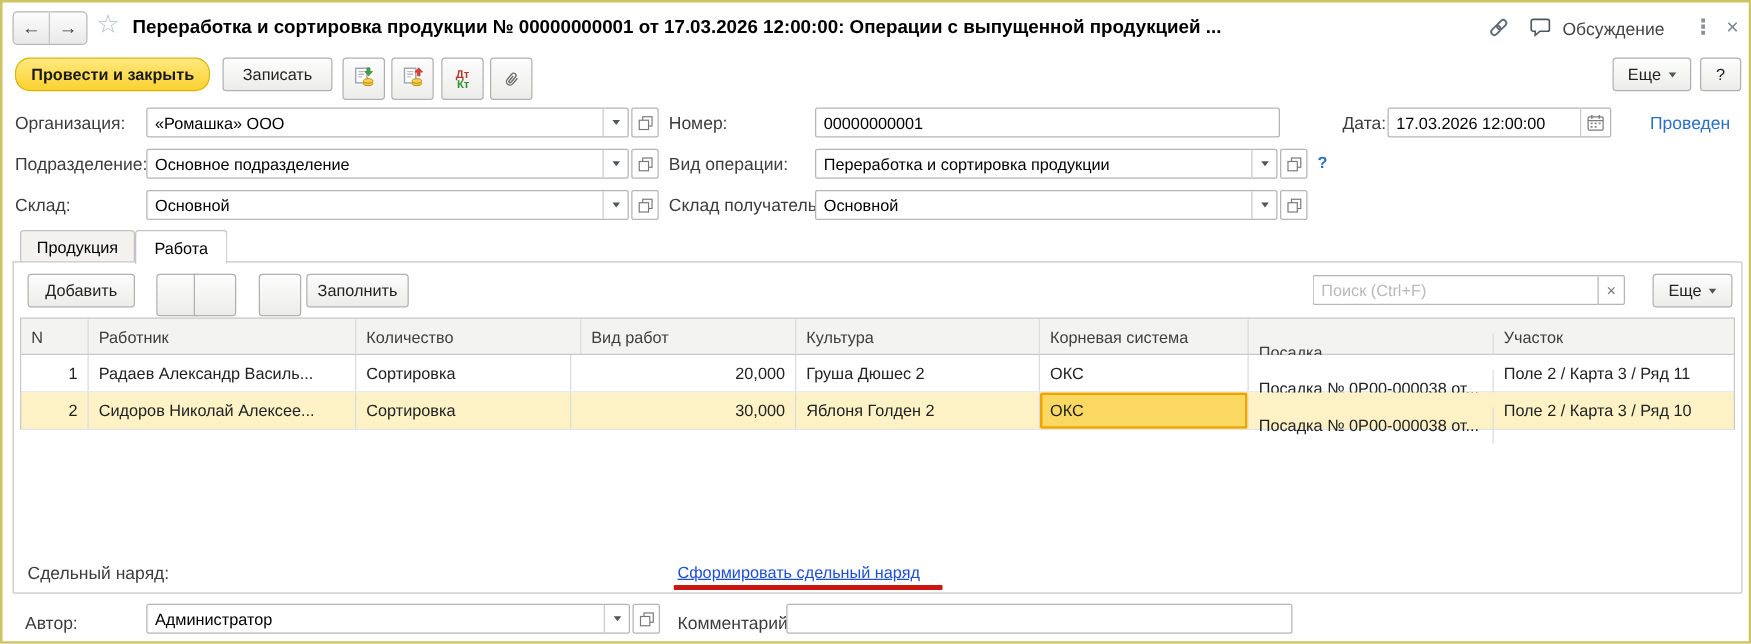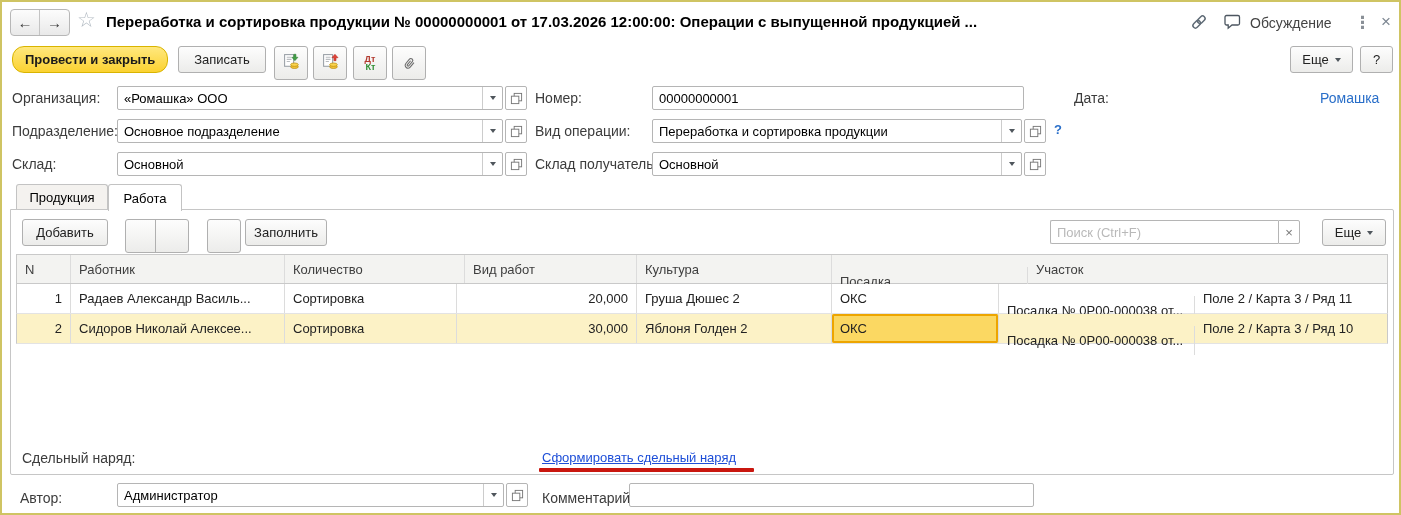--- a/index.html
+++ b/index.html
@@ -215,21 +215,38 @@
       </span>
   </div>
   <span class="abs openbtn" style="left:1022px; top:150px;">
     <svg width="13" height="13" viewBox="0 0 14 14">
         <rect x="4.5" y="1.5" width="8" height="8" fill="#fff" stroke="#777"></rect>
         <rect x="1.5" y="4.5" width="8" height="8" fill="#fff" stroke="#777"></rect>
       </svg>
   </span>
 
   <span class="abs lbl" style="left:1072px; top:88px;">Дата:</span>
-  <span class="abs lbl blue" style="left:1318px; top:88px;">Ромашка</span>
+  <div class="abs fld" style="left:1108px; top:84px; width:179px;">
+    <span class="txt">17.03.2026 12:00:00</span>
+    <span class="dd" style="width:24px;">
+      <svg width="15" height="15" viewBox="0 0 15 15">
+          <rect x="1.5" y="2.5" width="12" height="10.5" rx="1" fill="#fff" stroke="#7c7c7c"></rect>
+          <path d="M1.5 5.5h12" stroke="#7c7c7c"></path>
+          <path d="M4.5 1v3M10.5 1v3" stroke="#7c7c7c" stroke-width="1.2"></path>
+          <g fill="#8a8a8a">
+            <rect x="3.5" y="7" width="1.6" height="1.4"></rect>
+            <rect x="6.7" y="7" width="1.6" height="1.4"></rect>
+            <rect x="9.9" y="7" width="1.6" height="1.4"></rect>
+            <rect x="3.5" y="9.8" width="1.6" height="1.4"></rect>
+            <rect x="6.7" y="9.8" width="1.6" height="1.4"></rect>
+          </g>
+        </svg>
+    </span>
+  </div>
+  <span class="abs lbl blue" style="left:1318px; top:88px;">Проведен</span>
 
   <div class="tab tab-inactive" style="left:14px; width:92px;">Продукция</div>
   <div class="tab tab-active" style="left:106px; width:74px;">Работа</div>
 
   <div class="abs groupbox" style="left:8px; top:207px; width:1384px; height:266px;"></div>
 
   <button class="abs btn" style="left:20px; top:217px; width:86px; z-index:2;">Добавить</button>
   <button class="abs btn ibtn" style="left:123px; top:217px; width:31px; border-radius:3px 0 0 3px; z-index:2;">
     <svg width="15" height="15" viewBox="0 0 16 16">
         <path d="M8 2.2 L13.6 8 H10.6 V13.6 H5.4 V8 H2.4 Z" fill="#3d8bd6" stroke="#2d6bab" stroke-width="0.7"></path>
@@ -258,20 +275,21 @@
     <span>Еще</span>
       <span class="dd-arrow"></span>
   </button>
 
   <div class="trow thead" style="top:252px; z-index:2;">
     <div class="tc c0">N</div>
     <div class="tc c1">Работник</div>
     <div class="tc c3">Количество</div>
     <div class="tc c2">Вид работ</div>
     <div class="tc c4">Культура</div>
+    <div class="tc c5">Корневая система</div>
     <div class="tc c6">Посадка</div>
     <div class="tc c7">Участок</div>
   </div>
 
   <div class="trow tbody" style="top:282px; z-index:2; background:#fff;">
     <div class="tc c0 num">1</div>
     <div class="tc c1">Радаев Александр Василь...</div>
     <div class="tc c2">Сортировка</div>
     <div class="tc c3 num">20,000</div>
     <div class="tc c4">Груша Дюшес 2</div>

